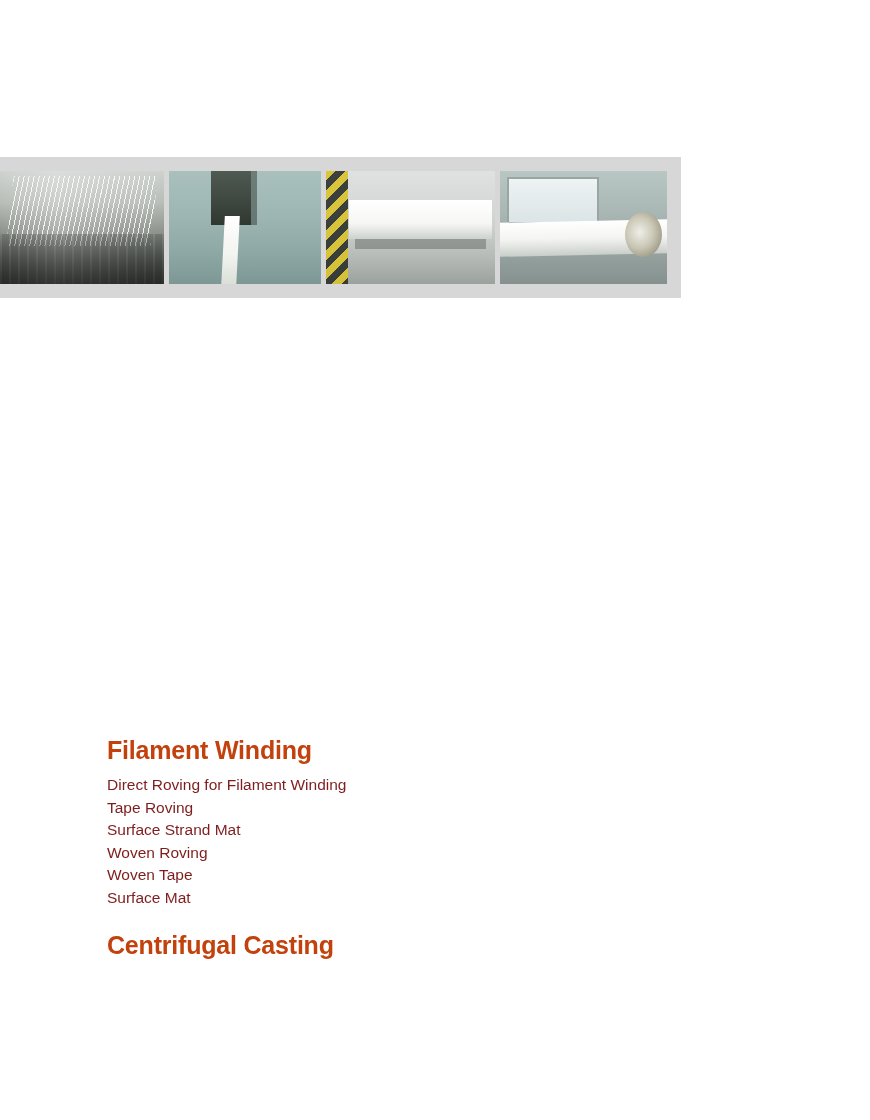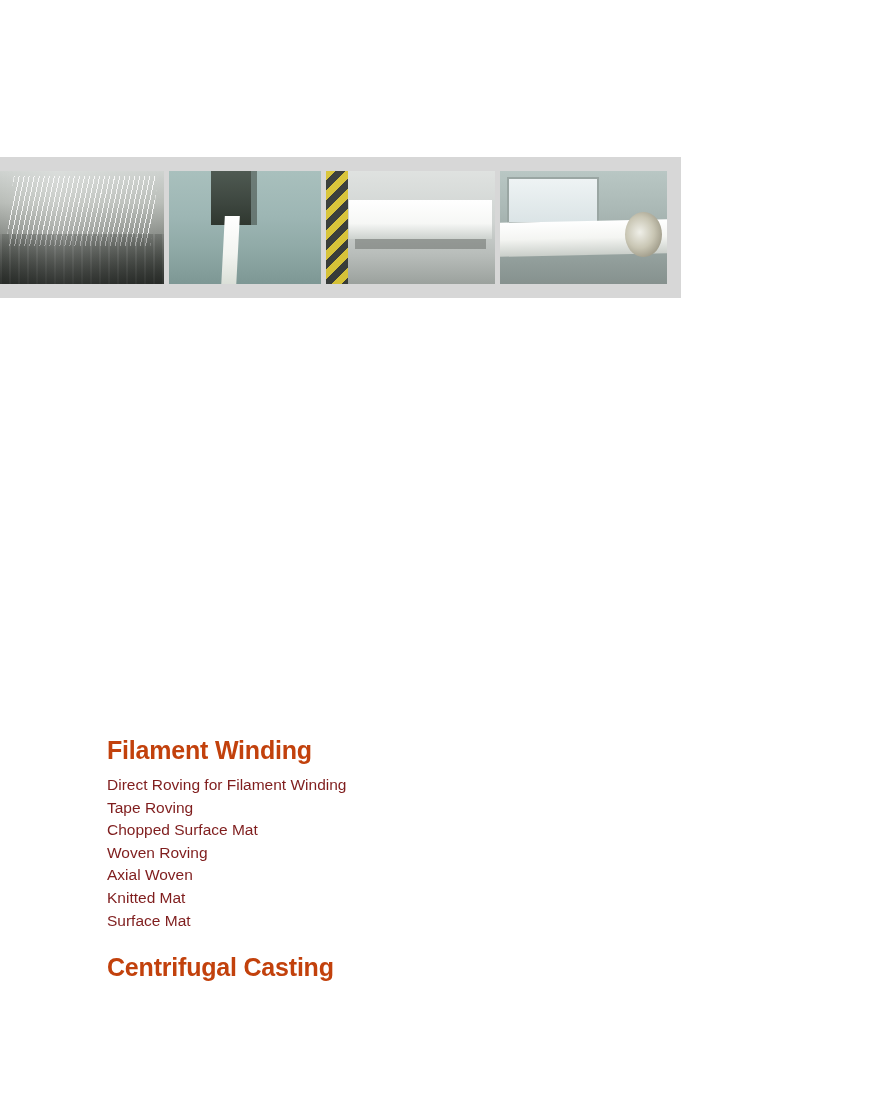--- a/index.html
+++ b/index.html
@@ -213,24 +213,23 @@
   </div>
 </div>
 
 <div class="content">
 
   <div class="section section-1">
     <h2 class="section-title">Filament Winding</h2>
     <ul class="item-list">
       <li>Direct Roving for Filament Winding</li>
       <li>Tape Roving</li>
-      <li>Chopped Surface Mat</li>
+      <li>Surface Strand Mat</li>
       <li>Woven Roving</li>
-      <li>Axial Woven</li>
-      <li>Knitted Mat</li>
+      <li>Woven Tape</li>
       <li>Surface Mat</li>
     </ul>
   </div>
 
   <div class="section section-2">
     <h2 class="section-title">Centrifugal Casting</h2>
   </div>
 
 </div>
 

